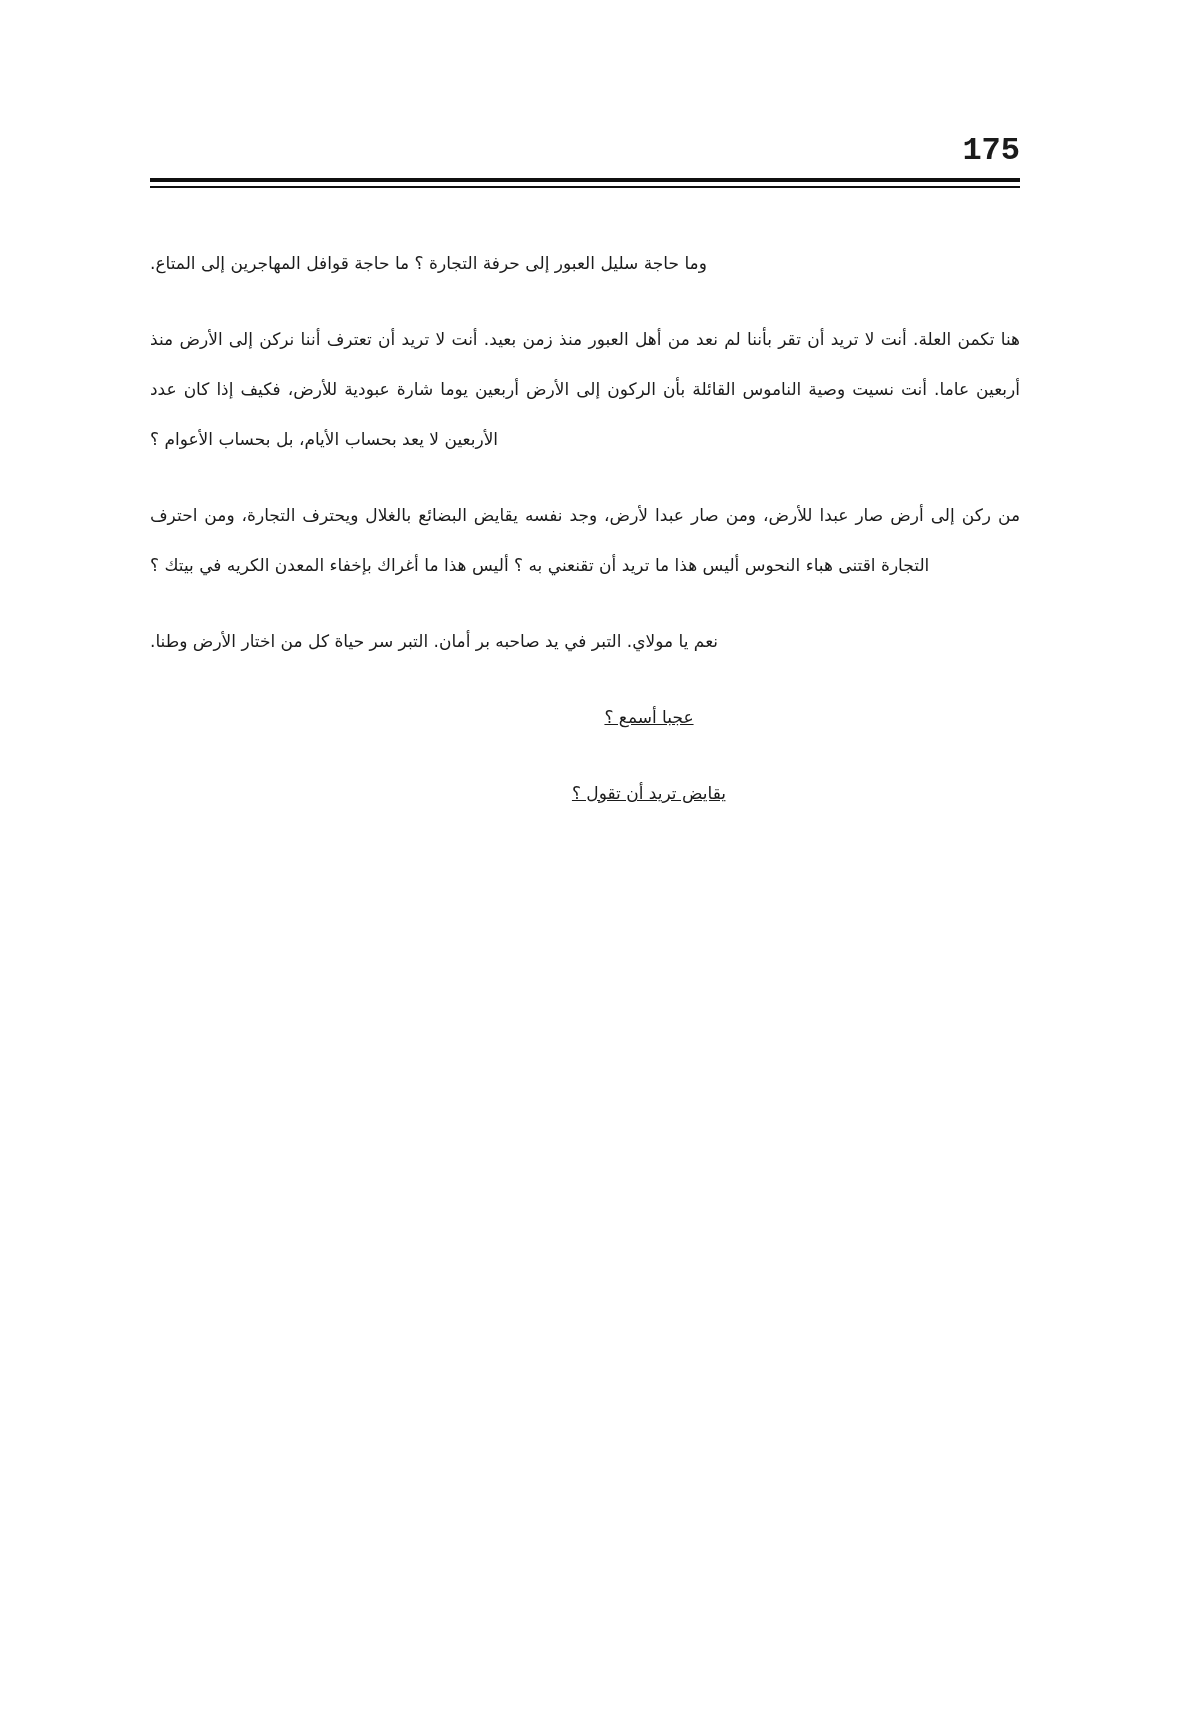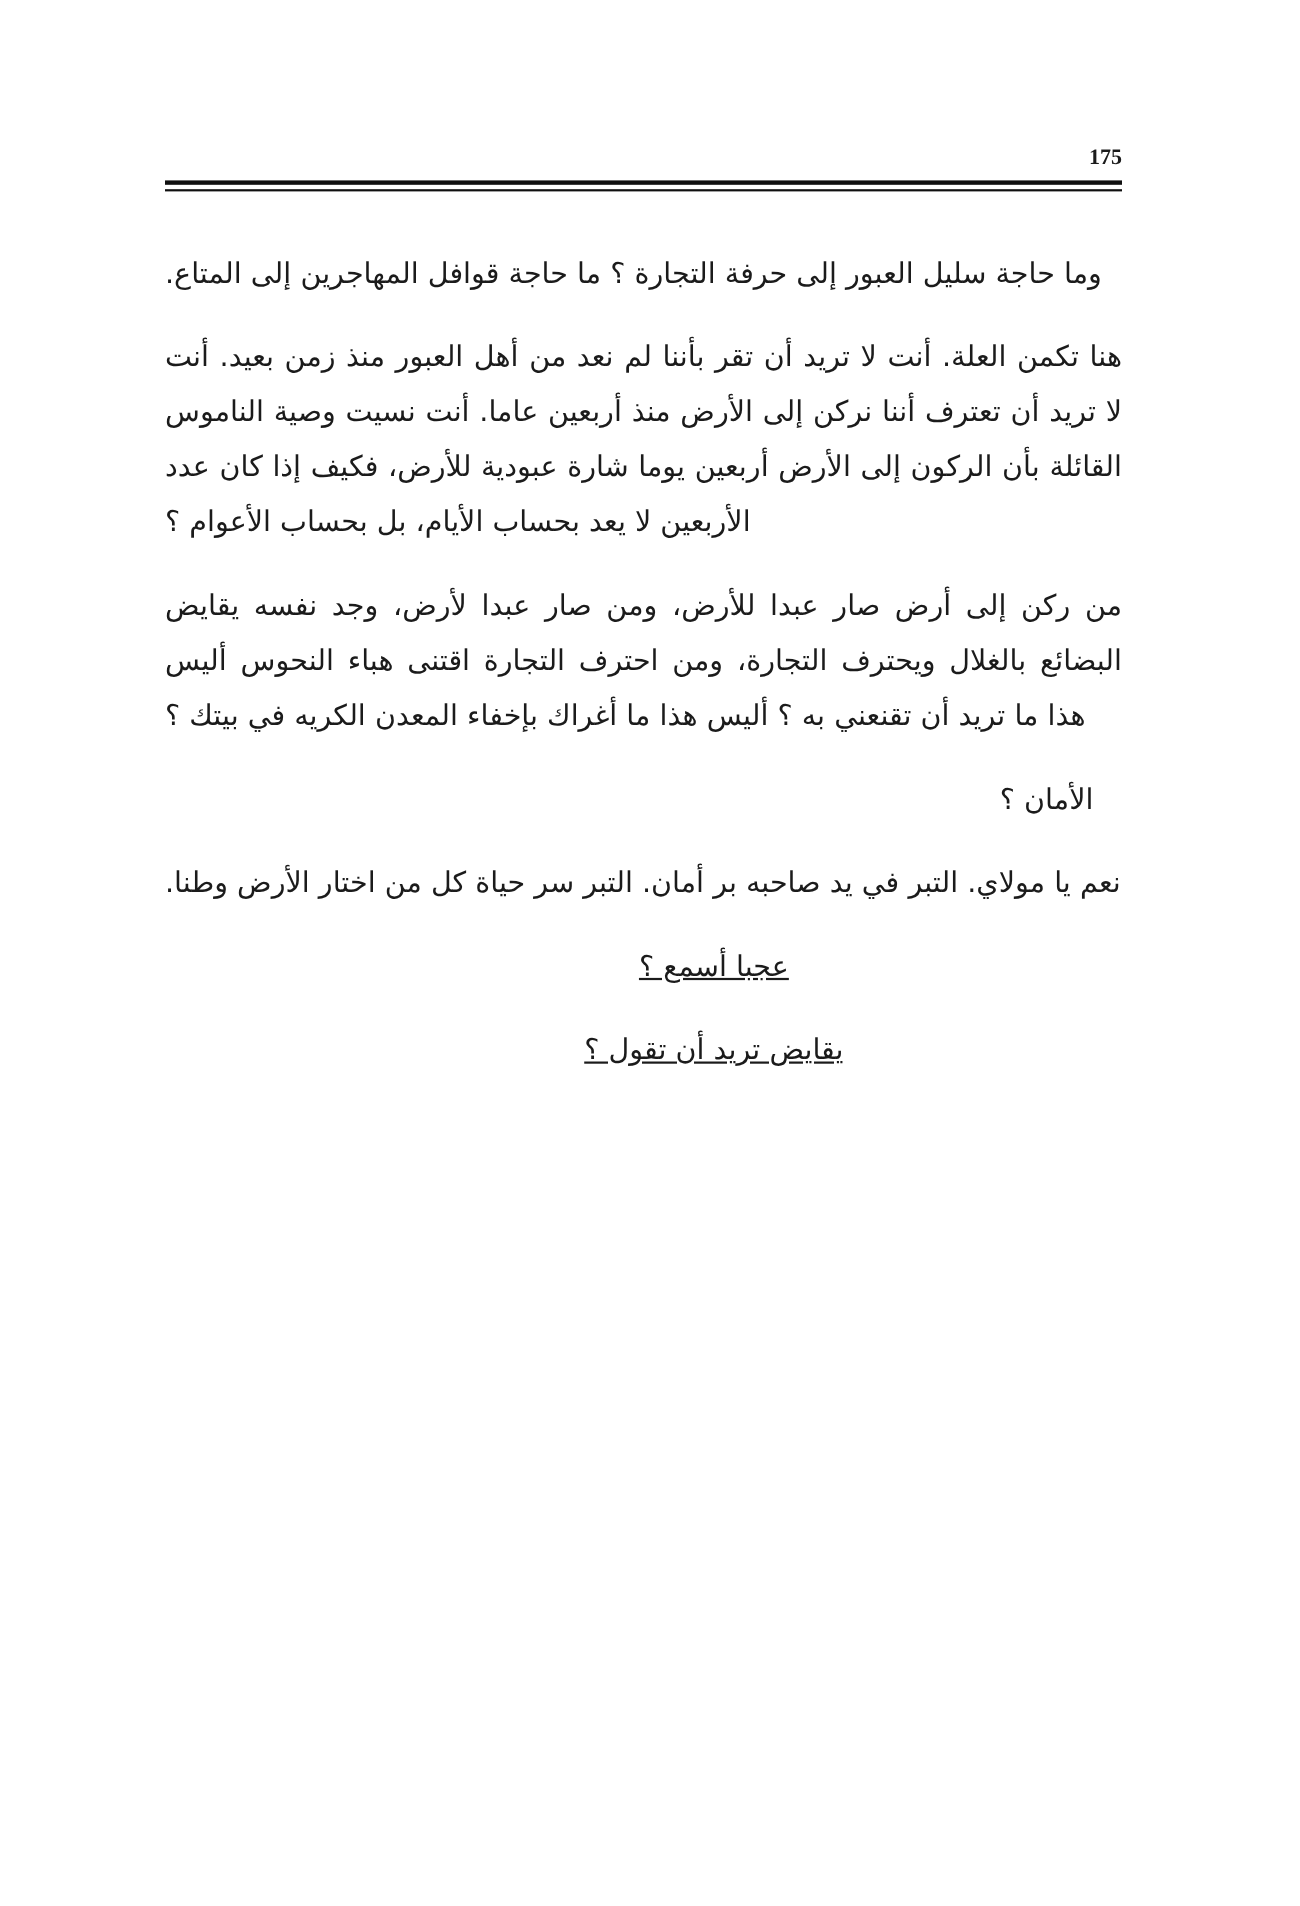--- a/index.html
+++ b/index.html
@@ -25,33 +25,33 @@
     justify-content: space-between;
     align-items: flex-end;
     font-weight: bold;
   }
   .header-title {
     font-size: 21px;
     letter-spacing: 0;
     white-space: nowrap;
   }
   .page-number {
-    font-size: 20px;
-    font-family: Liberation Serif, serif;
+    font-size: 32px;
+    font-family: Liberation Mono, monospace;
     padding-left: 6px;
   }
   .header-divider {
     margin-top: 9px;
     height: 4px;
     border-top: 4px solid #101010;
     border-bottom: 2px solid #101010;
   }
   .document-body {
     margin-top: 50px;
-    font-size: 26px;
+    font-size: 17px;
     line-height: 50px;
   }
   .document-body p {
     margin: 0 0 26px 0;
     text-align: justify;
     text-align-last: left;
   }
   .document-body p.solo-right {
     text-align: right;
     text-align-last: auto;
@@ -73,19 +73,18 @@
   <div class="page-header">
     <div class="page-number">175</div>
   </div>
 
   <div class="header-divider"></div>
 
   <div class="document-body">
     <p>وما حاجة سليل العبور إلى حرفة التجارة ؟ ما حاجة قوافل المهاجرين إلى المتاع.</p>
     <p>هنا تكمن العلة. أنت لا تريد أن تقر بأننا لم نعد من أهل العبور منذ زمن بعيد. أنت لا تريد أن تعترف أننا نركن إلى الأرض منذ أربعين عاما. أنت نسيت وصية الناموس القائلة بأن الركون إلى الأرض أربعين يوما شارة عبودية للأرض، فكيف إذا كان عدد الأربعين لا يعد بحساب الأيام، بل بحساب الأعوام ؟</p>
     <p>من ركن إلى أرض صار عبدا للأرض، ومن صار عبدا لأرض، وجد نفسه يقايض البضائع بالغلال ويحترف التجارة، ومن احترف التجارة اقتنى هباء النحوس أليس هذا ما تريد أن تقنعني به ؟ أليس هذا ما أغراك بإخفاء المعدن الكريه في بيتك ؟</p>
-    <p class="solo-right">الأمان ؟</p>
     <p>نعم يا مولاي. التبر في يد صاحبه بر أمان. التبر سر حياة كل من اختار الأرض وطنا.</p>
     <p class="solo-inset">عجبا أسمع ؟</p>
     <p class="solo-inset">يقايض تريد أن تقول ؟</p>
   </div>
 
 </div>
 
 </body></html>

